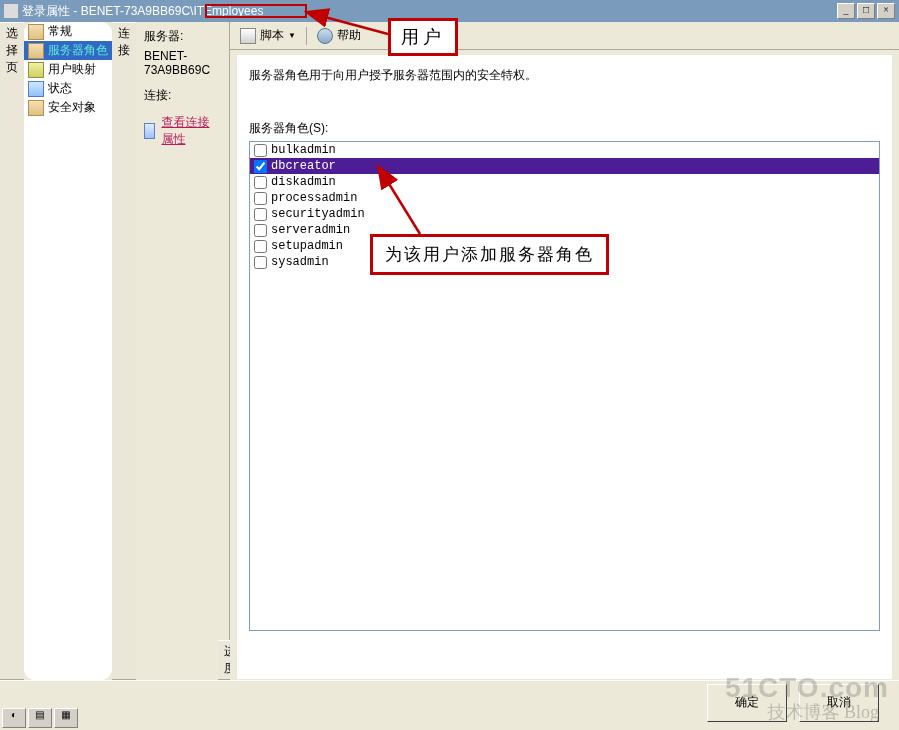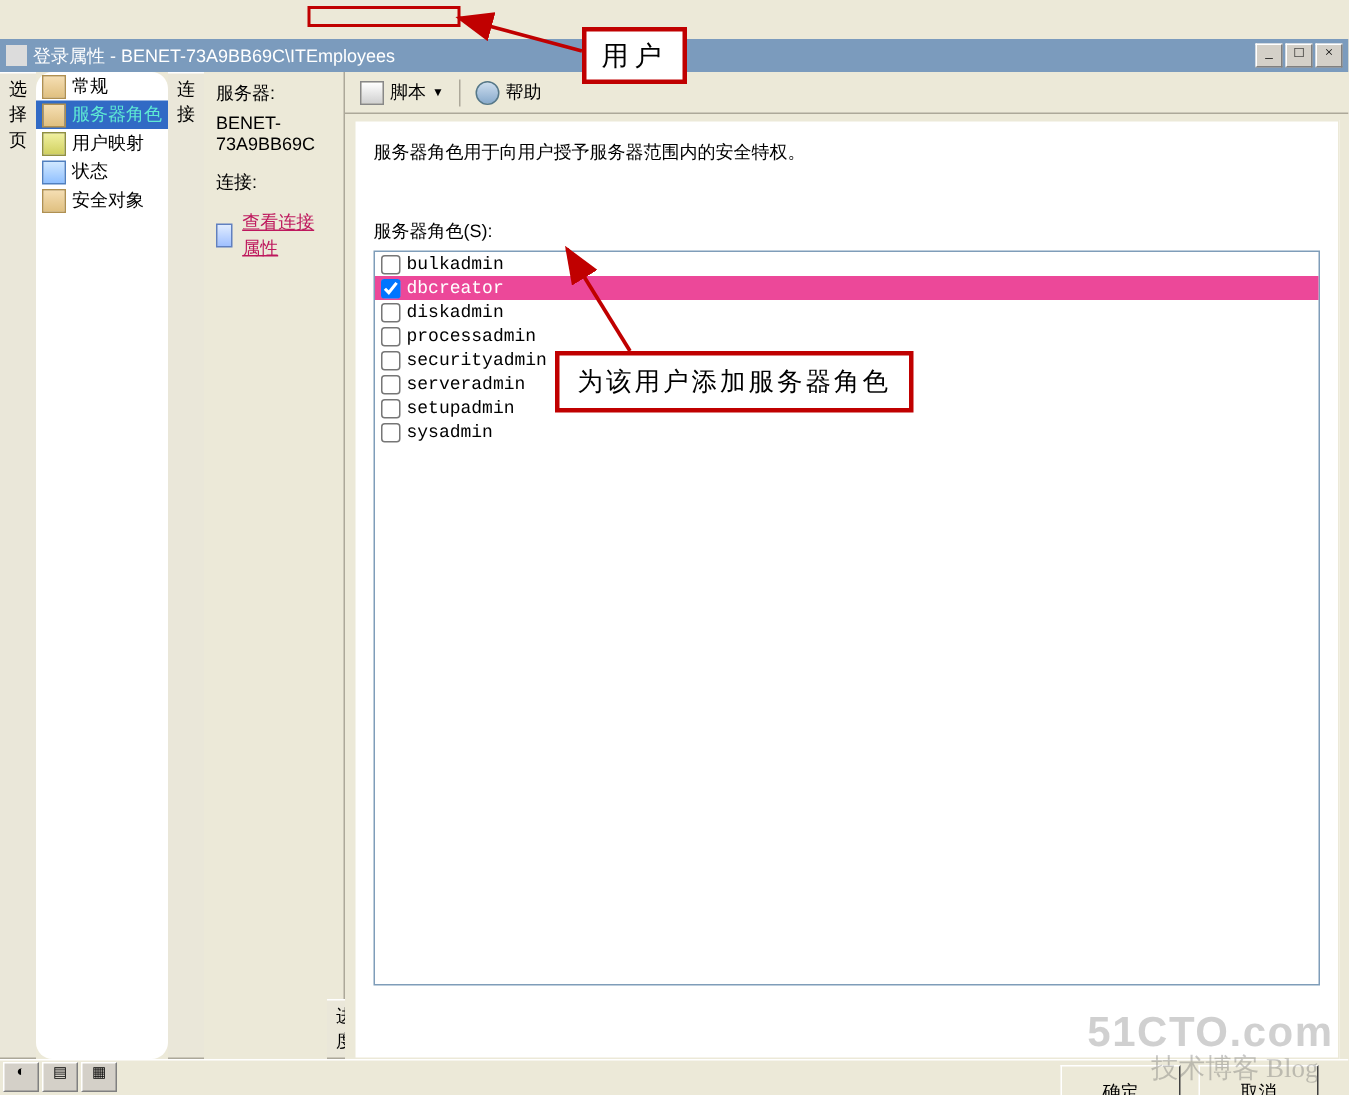--- a/index.html
+++ b/index.html
@@ -14,21 +14,20 @@
     position: relative;
   }
   .titlebar {
     background: linear-gradient(#7b9bbd, #7b9bbd);
     color: #fff;
     height: 22px;
     display: flex;
     align-items: center;
     padding: 0 4px;
     font-size: 12px;
-    margin-top: 26px;
   }
   .titlebar-icon {
     width: 14px; height: 14px; margin-right: 4px;
     background: #dcdcdc; display:inline-block;
   }
   .titlebar-text { flex: 1; white-space: pre; }
   .winbtns { display: flex; gap: 2px; }
   .winbtn {
     width: 18px; height: 16px;
     background: #d4d0c8;
@@ -150,21 +149,21 @@
     height: 16px;
     font-family: "Courier New", monospace;
     font-size: 12px;
     gap: 4px;
     position: relative;
   }
   .roleitem input[type=checkbox] {
     width: 13px; height: 13px; margin:0;
   }
   .roleitem.selected {
-    background: #ec4899;
+    background: #4c1d95;
     color: #fff;
   }
 
   .buttonbar {
     height: 44px;
     display: flex;
     justify-content: flex-end;
     align-items: center;
     gap: 12px;
     padding: 0 20px;

